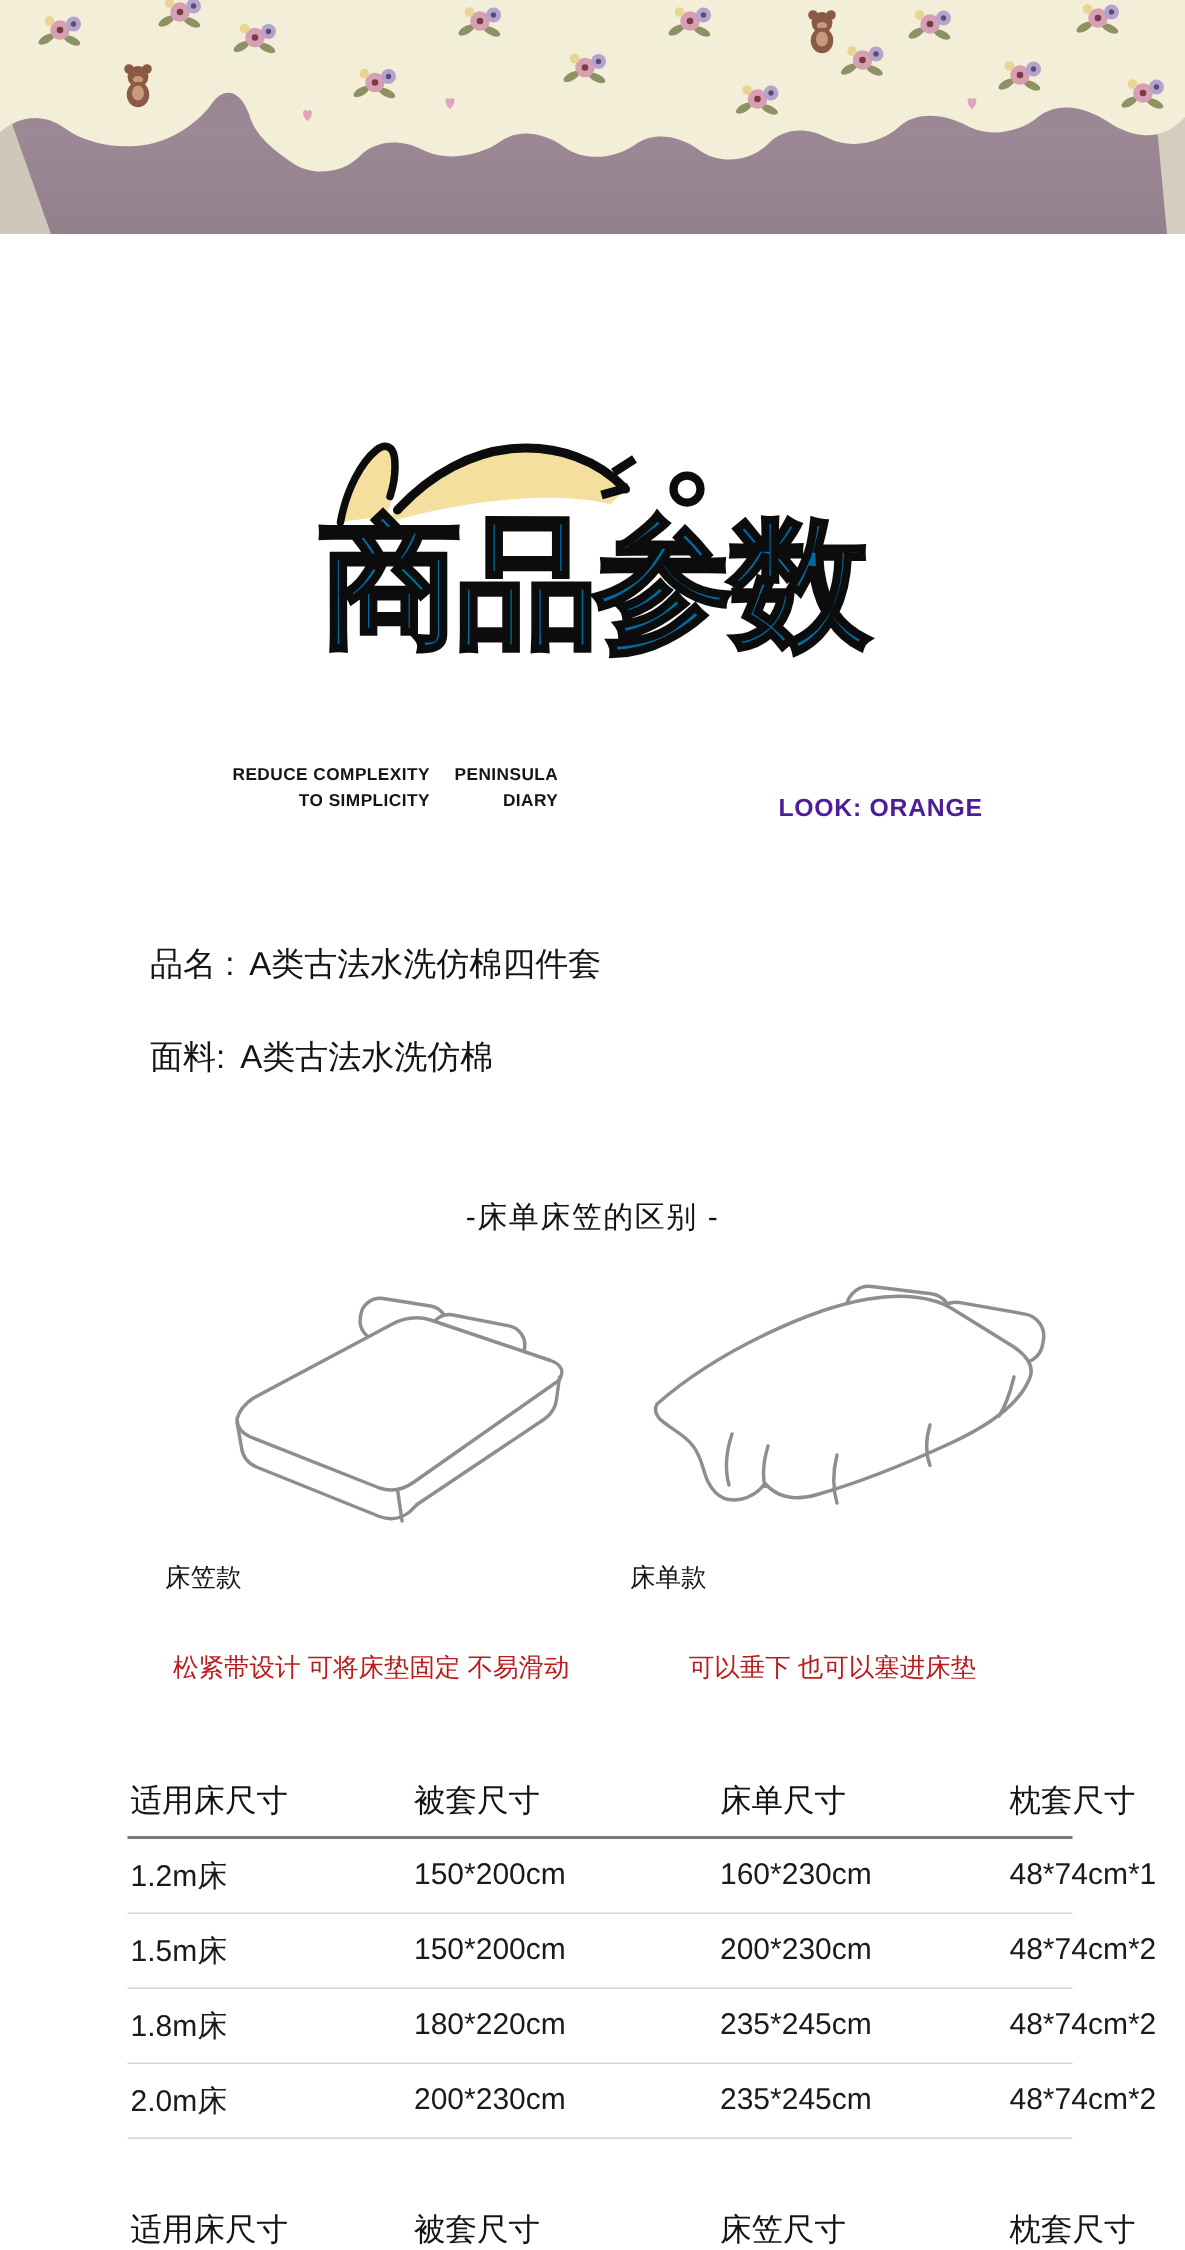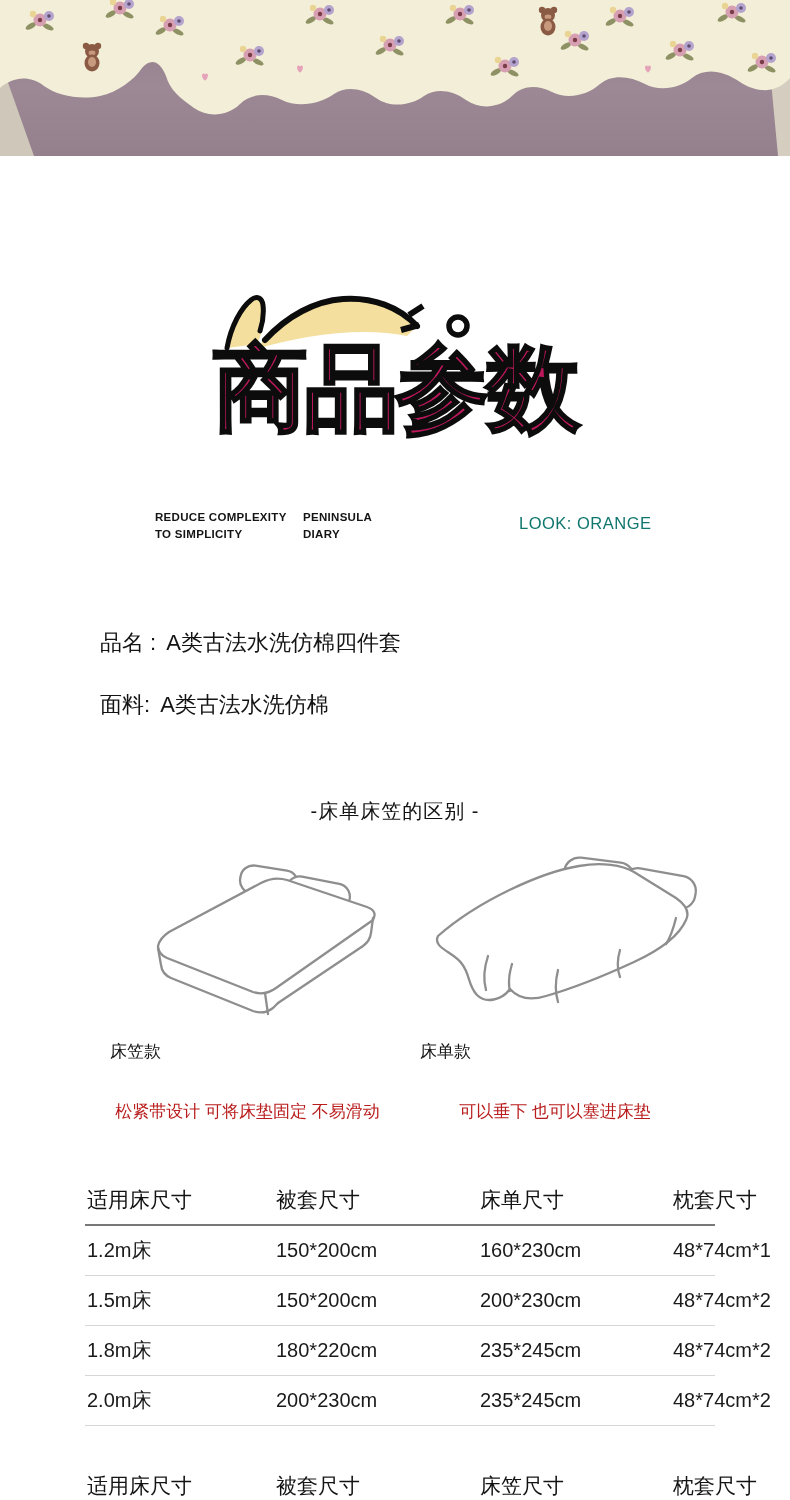--- a/index.html
+++ b/index.html
@@ -13,28 +13,28 @@
     color:#111;
   }
   
   .hero{position:absolute;top:0;left:0;width:790px;height:156px;}
   
   .swoosh{position:absolute;left:221px;top:290px;width:254px;height:66px;}
   .main-title{
     position:absolute;top:334px;left:0;width:100%;
     text-align:center;padding-left:1px;box-sizing:border-box;
     font-size:94px;line-height:1.18;font-weight:900;letter-spacing:-3px;
-    color:#be185d;-webkit-text-stroke:2.5px #0c0c0c;
+    color:#0369a1;-webkit-text-stroke:2.5px #0c0c0c;
   }
   .tagline{position:absolute;top:509px;font-size:11.5px;font-weight:bold;
-    line-height:1.45;letter-spacing:.3px;color:#141414;white-space:pre-line;}
+    line-height:1.45;letter-spacing:.3px;color:#141414;white-space:pre-line;text-align:right;}
   .tagline.left{left:155px;}
   .tagline.mid{left:303px;}
-  .look-label{position:absolute;left:519px;top:514px;font-size:16.5px;
-    font-weight:normal;letter-spacing:.5px;color:#0f766e;}
+  .look-label{position:absolute;left:519px;top:530px;font-size:16.5px;
+    font-weight:bold;letter-spacing:.5px;color:#4c1d95;}
   
   .info-row{position:absolute;font-size:22px;color:#141414;white-space:nowrap;}
   .info-row .lbl{margin-right:10px;}
   .info-name{left:100px;top:628px;}
   .info-fabric{left:100px;top:690px;}
   .info-craft{left:458px;top:688px;}
   .info-craft .lbl{margin-right:14px;}
   
   .section-heading{position:absolute;top:798px;left:0;width:100%;
     text-align:center;font-size:20px;letter-spacing:1px;color:#131313;}

